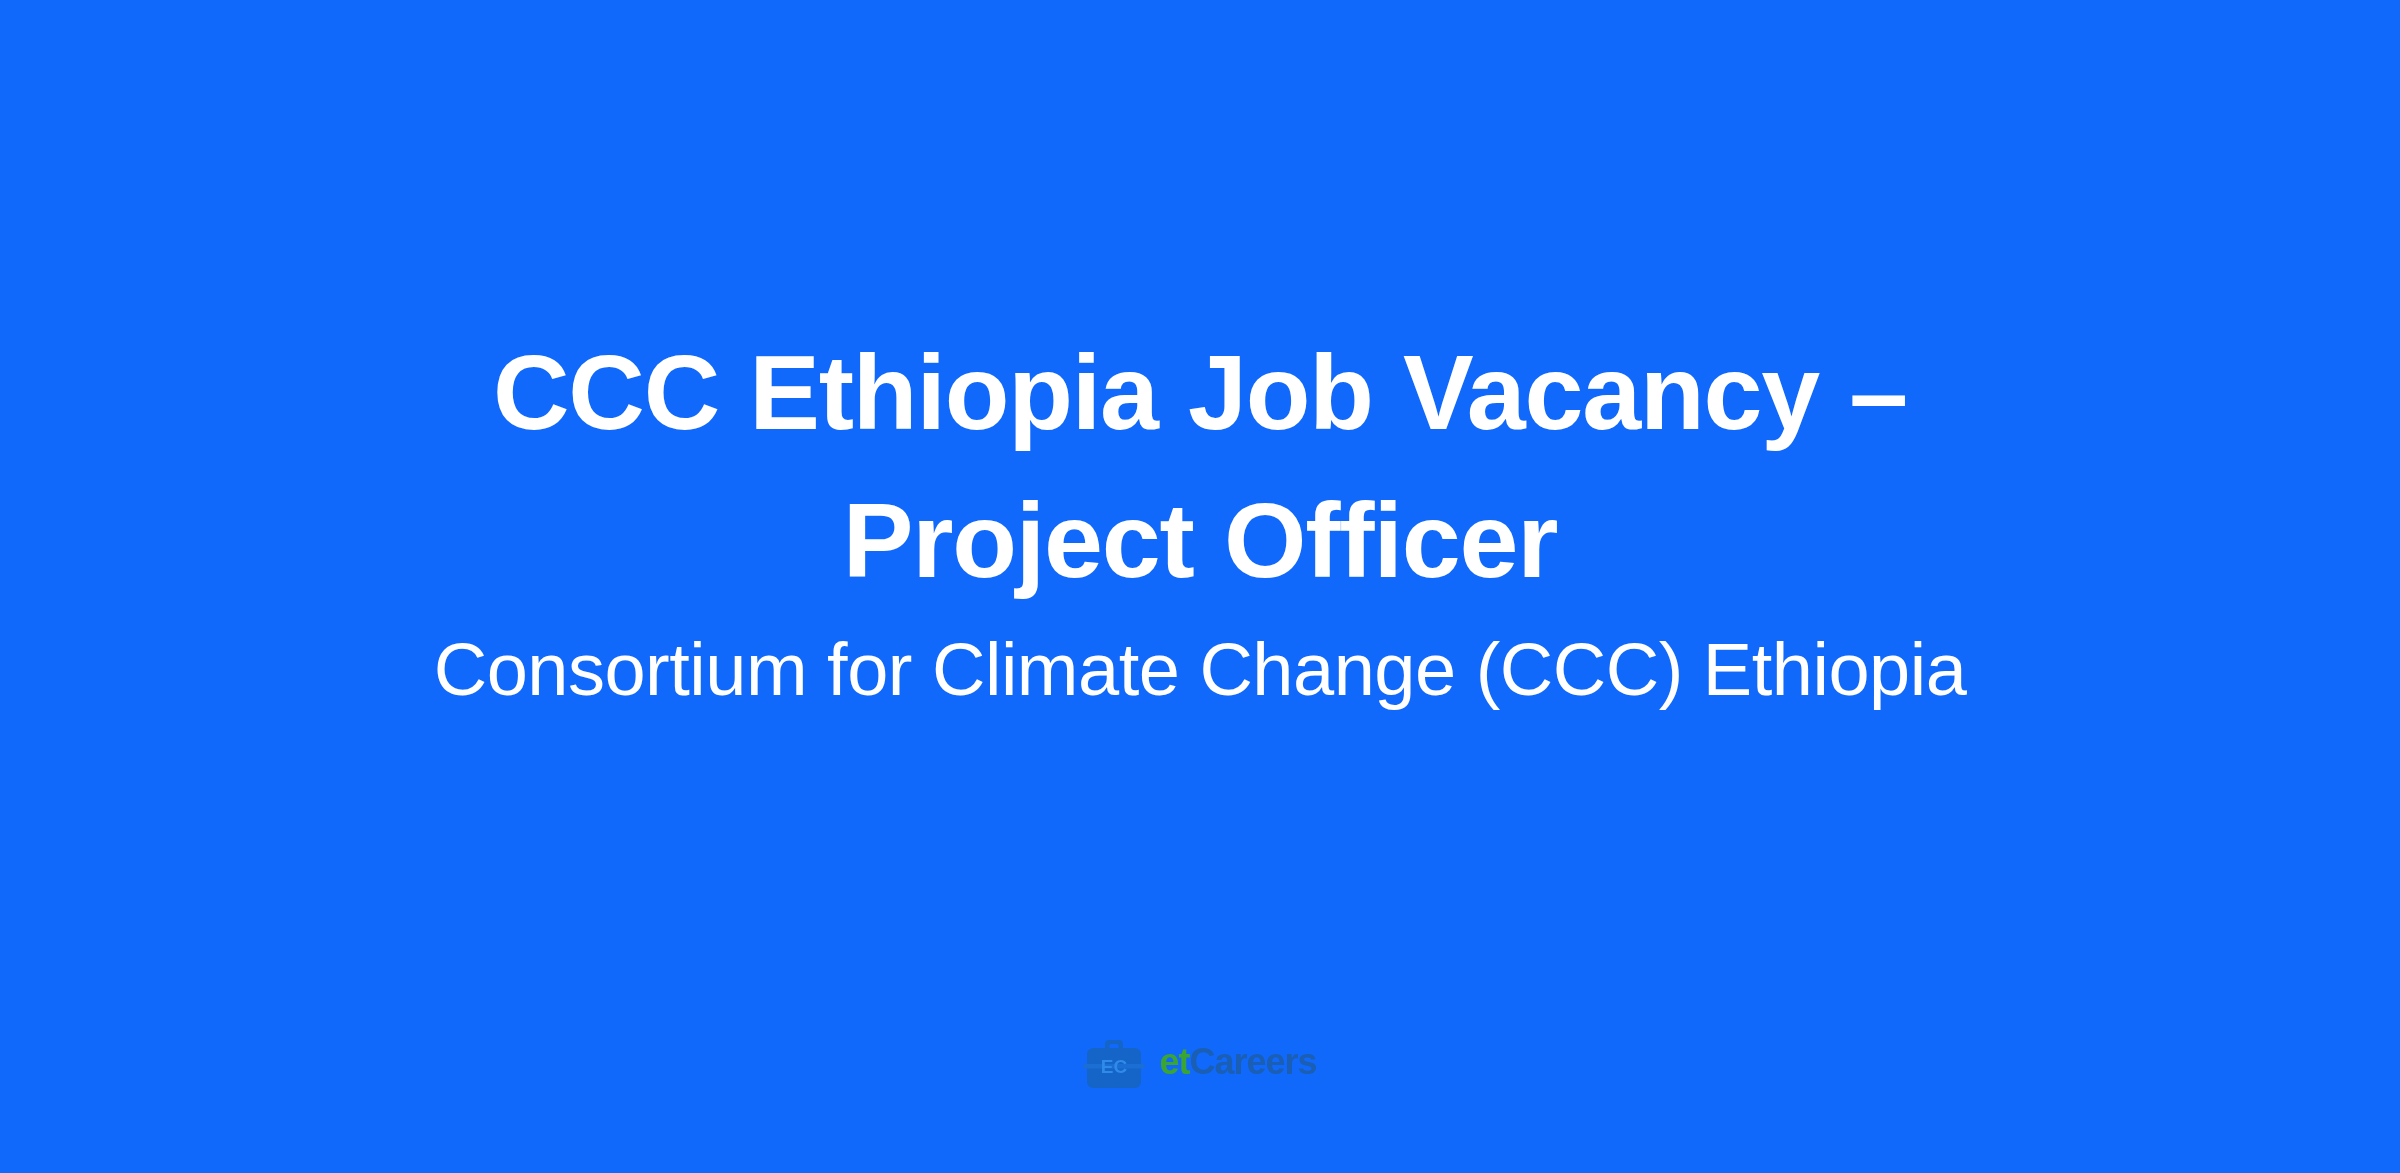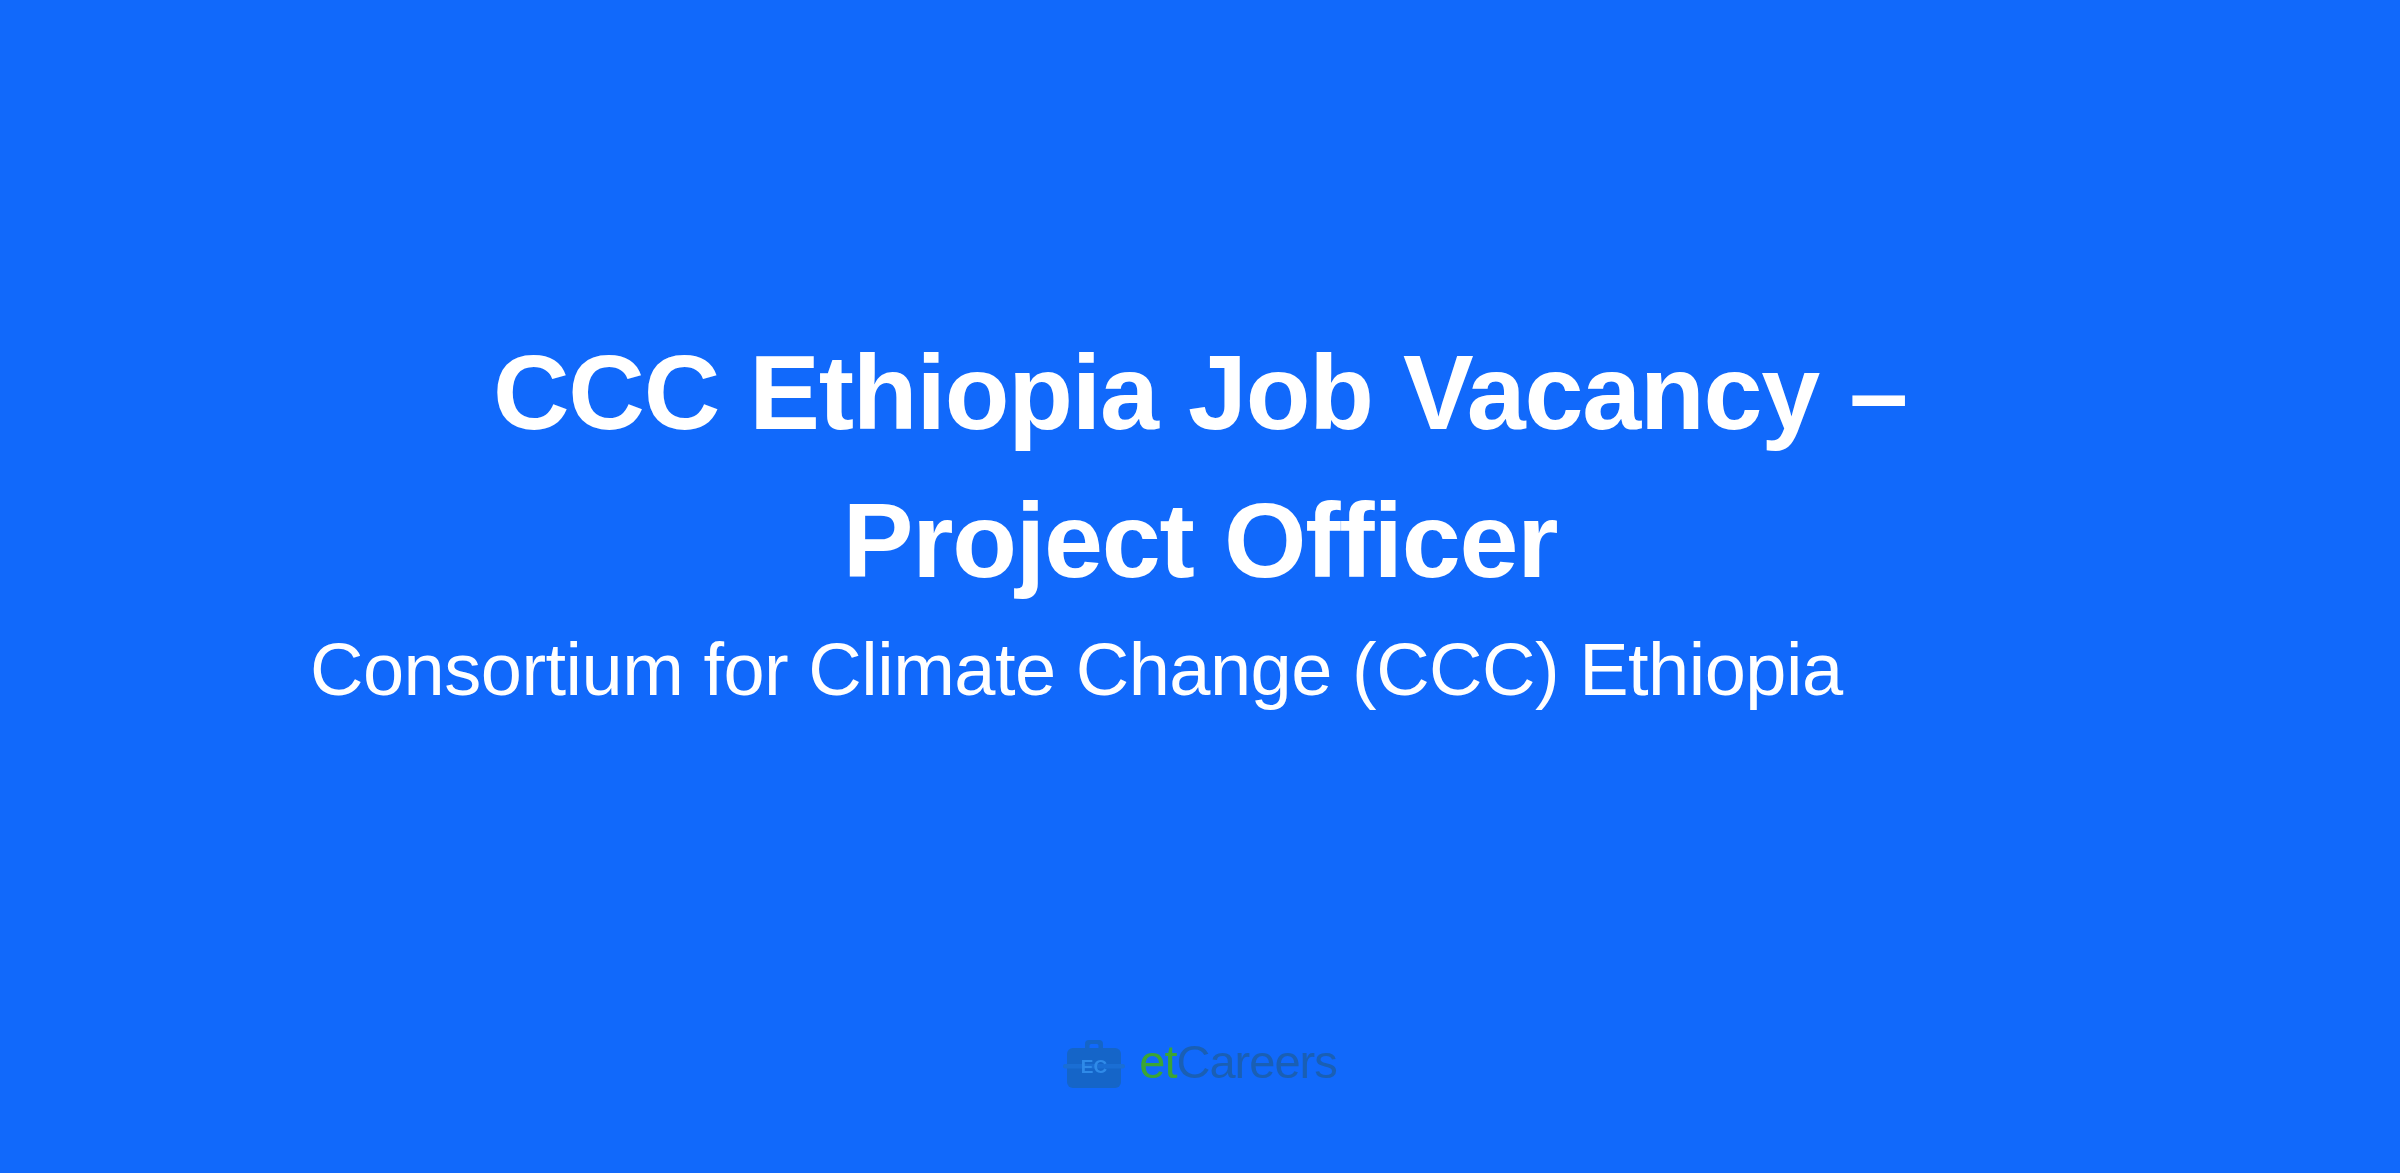--- a/index.html
+++ b/index.html
@@ -49,21 +49,21 @@
     font-size: 106px;
     line-height: 148px;
     letter-spacing: -1.2px;
     word-spacing: 2px;
   }
 
   .subhead {
     margin: 0;
     padding-top: 6px;
     width: 1780px;
-    text-align: left;
+    text-align: center;
     color: #ffffff;
     font-family: "Liberation Sans", sans-serif;
     font-weight: normal;
     font-size: 74px;
     line-height: 100px;
     letter-spacing: -0.5px;
   }
 
   
   .brand {
@@ -80,22 +80,22 @@
 
   .brand-mark {
     display: block;
     width: 62px;
     height: 60px;
     flex: 0 0 auto;
   }
 
   .brand-wordmark {
     font-family: "Liberation Sans", sans-serif;
-    font-weight: normal;
-    font-size: 47px;
+    font-weight: bold;
+    font-size: 36px;
     line-height: 58px;
     letter-spacing: -1px;
     white-space: nowrap;
     display: inline-block;
   }
 
   .brand-wordmark .wm-et {
     color: #3ba534;
   }
 

